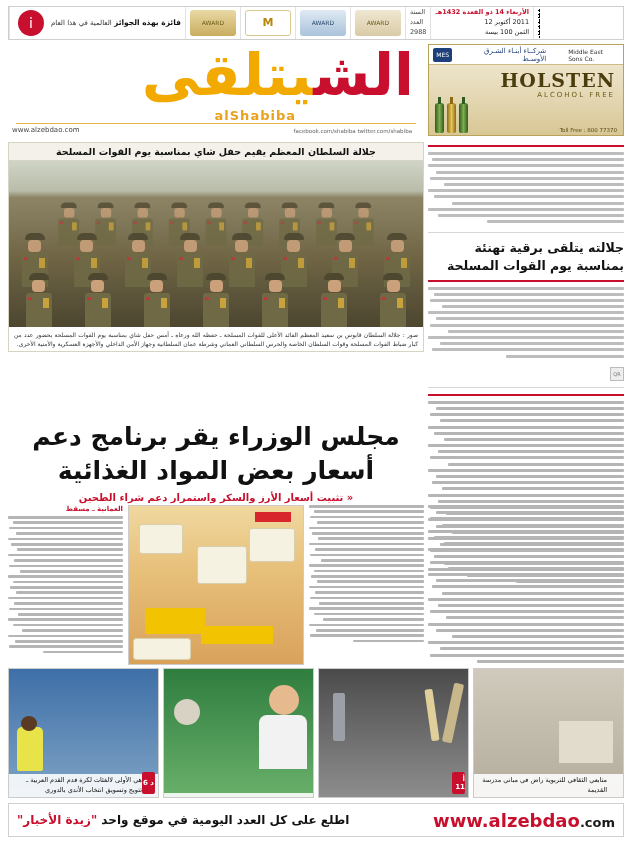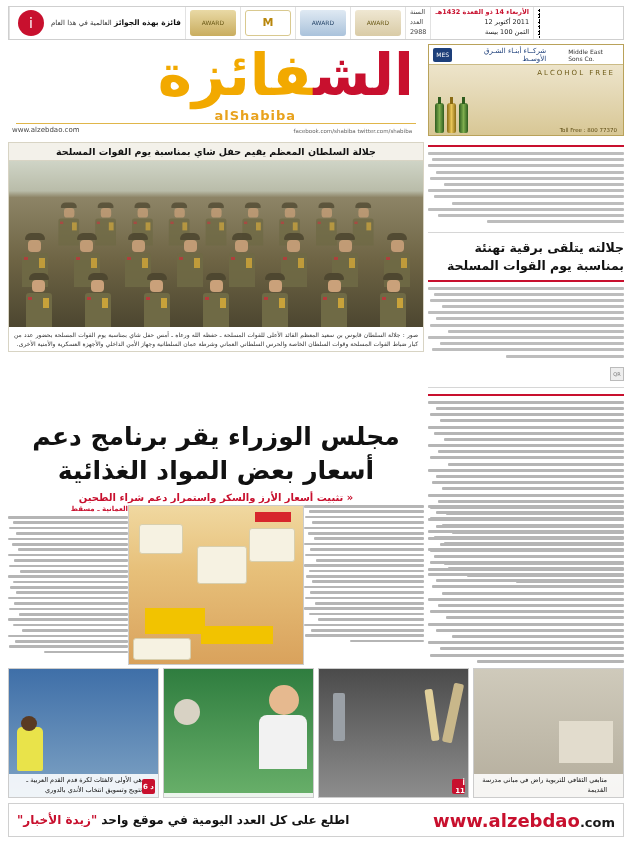--- a/index.html
+++ b/index.html
@@ -138,39 +138,39 @@
   .headline-wrap { position:absolute; top:418px; right:208px; left:8px; text-align:center; }
   .headline {
     font-size: 25px; font-weight:bold; color:#111; line-height:1.35; direction:rtl; margin:2px 0 0;
   }
   .subhead {
     font-size: 10px; color:#c8102e; direction:rtl; margin-top:4px; font-weight:bold;
   }
   .subhead .bullet { color:#c8102e; }
 
   
-  .midblock { position:absolute; top:505px; right:208px; left:8px; height:160px; display:flex; flex-direction:row-reverse; }
+  .midblock { position:absolute; top:505px; right:208px; left:8px; height:160px; display:flex; flex-direction:row-reverse; gap:5px;}
   .mid-photo { flex: 0 0 176px; background:#ddd; position:relative; overflow:hidden; border:1px solid #ccc;}
   .mid-photo .bgmarket{position:absolute;inset:0;background:linear-gradient(180deg,#f0d8a0,#e7c07a 40%,#d9a25c 100%);}
   .sack{position:absolute;background:#f6f2e2;border:1px solid #d8cfae;border-radius:3px;}
   .tagred{position:absolute;background:#d7262c;}
   .tagyellow{position:absolute;background:#f2c300;}
   .mid-col { flex:1; }
   .mid-col .faketext span { height:2.6px; margin-bottom:2.8px;}
   .redhead { color:#c8102e; font-size:7px; direction:rtl; font-weight:bold; margin-bottom:3px;}
 
   
   .bottomstrip { position:absolute; top:668px; right:8px; left:8px; height:130px; display:flex; flex-direction:row-reverse; gap:4px;}
   .bs { flex:1; position:relative; overflow:hidden; border:1px solid #ccc; }
   .bs .cap {
     position:absolute; bottom:0; right:0; left:0; background:rgba(255,255,255,0.88);
     font-size:6.5px; color:#111; direction:rtl; text-align:right; padding:2px 16px 2px 3px; line-height:1.45;
   }
   .pagebadge{
-    position:absolute; bottom:3px; right:3px; width:13px;height:15px;background:#c8102e;color:#fff;
+    position:absolute; bottom:3px; right:3px; width:13px;height:22px;background:#c8102e;color:#fff;
     font-size:7px; display:flex;align-items:center;justify-content:center;border-radius:2px;font-weight:bold;
   }
   .bs1 { background:linear-gradient(180deg,#3f6fa8,#7fa3c4); }
   .bs2 { background:linear-gradient(180deg,#2f7d3f,#69b06a); }
   .bs3 { background:linear-gradient(180deg,#b8341f,#e2744a); }
   .bs4 { background:linear-gradient(180deg,#4b4b4b,#8d8d8d); }
   .bs5 { background:linear-gradient(180deg,#b9b6ad,#ddd9cf); }
 
   
   .footer-ad {
@@ -241,35 +241,36 @@
         <i></i>
         <i></i>
         <i class="w"></i>
         <i></i>
         <i></i>
     </div>
   </div>
 
   <div class="nameplate">
     <div class="np-title">
-      <span class="red" style="color:#c8102e">الش</span><span>فائزة</span>
+      <span class="red" style="color:#c8102e">الش</span><span>يتلقى</span>
     </div>
     <div class="np-sub">alShabiba</div>
     <div class="np-rule"></div>
     <div class="np-social">facebook.com/shabiba   twitter.com/shabiba</div>
     <div class="np-url">www.alzebdao.com</div>
   </div>
 
   <div class="ad-banner">
     <div class="ad-top">
       <div class="ad-chip">MES</div>
       <div>شركــاء أبنـاء الشـرق الأوسـط</div>
       <div style="font-size:6px;color:#333;direction:ltr;">Middle East Sons Co.</div>
     </div>
     <div class="ad-brand">
+      <div class="b1">HOLSTEN</div>
       <div class="b2">ALCOHOL FREE</div>
     </div>
     <div class="ad-bottles">
       <div class="bottle"></div>
       <div class="bottle y"></div>
       <div class="bottle"></div>
     </div>
     <div class="ad-foot">Toll Free : 800 77370</div>
   </div>
 

